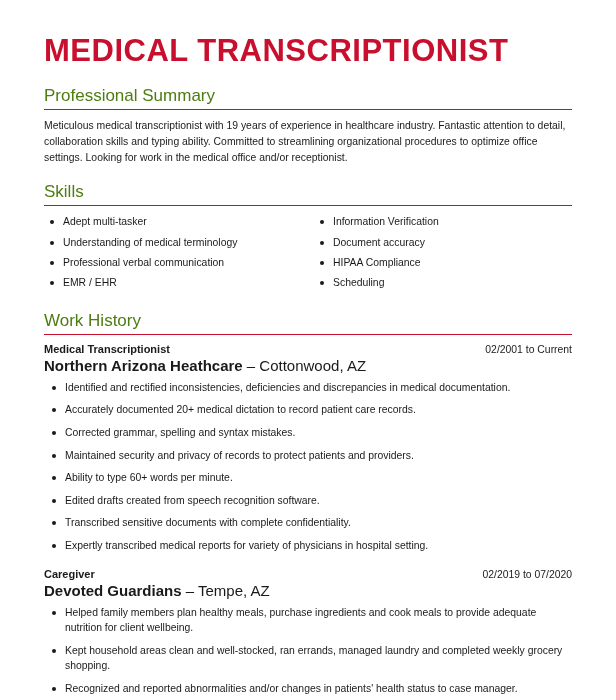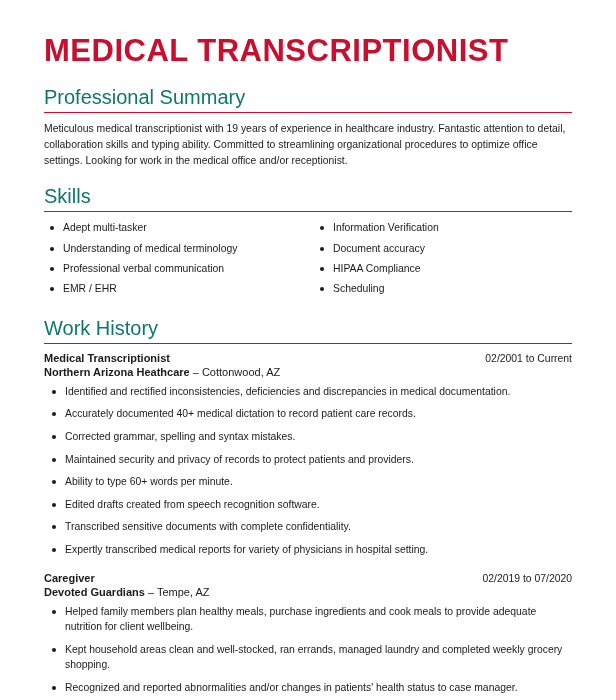--- a/index.html
+++ b/index.html
@@ -23,23 +23,23 @@
   }
   .doc-title {
     font-size: 31px;
     font-weight: bold;
     color: #c8102e;
     letter-spacing: 0.5px;
     margin: 4px 0 18px 0;
     line-height: 1.1;
   }
   .section-heading {
-    font-size: 20px;
+    font-size: 17px;
     font-weight: normal;
-    color: #0f766e;
+    color: #4d7c0f;
     margin: 16px 0 3px 0;
     padding: 0;
   }
   .rule {
     border: 0;
     border-top: 1px solid #c8102e;
     margin: 0 0 8px 0;
     height: 0;
   }
   .section {
@@ -96,21 +96,21 @@
     font-size: 11px;
     font-weight: bold;
     color: #1a1a1a;
   }
   .job-dates {
     font-size: 10.4px;
     color: #1a1a1a;
     white-space: nowrap;
   }
   .job-company {
-    font-size: 11px;
+    font-size: 15px;
     margin: 2px 0 6px 0;
     color: #1a1a1a;
   }
   .job-company .company-name {
     font-weight: bold;
   }
   .job-company .company-loc {
     font-weight: normal;
   }
   .job ul.bullets li {
@@ -168,21 +168,21 @@
       <div class="job-head">
         <span class="job-title">Medical Transcriptionist</span>
         <span class="job-dates">02/2001 to Current</span>
       </div>
       <div class="job-company">
         <span class="company-name">Northern Arizona Heathcare</span>
         <span class="company-loc">– Cottonwood, AZ</span>
       </div>
       <ul class="bullets">
         <li>Identified and rectified inconsistencies, deficiencies and discrepancies in medical documentation.</li>
-        <li>Accurately documented 40+ medical dictation to record patient care records.</li>
+        <li>Accurately documented 20+ medical dictation to record patient care records.</li>
         <li>Corrected grammar, spelling and syntax mistakes.</li>
         <li>Maintained security and privacy of records to protect patients and providers.</li>
         <li>Ability to type 60+ words per minute.</li>
         <li>Edited drafts created from speech recognition software.</li>
         <li>Transcribed sensitive documents with complete confidentiality.</li>
         <li>Expertly transcribed medical reports for variety of physicians in hospital setting.</li>
       </ul>
     </div>
 
     <div class="job">

